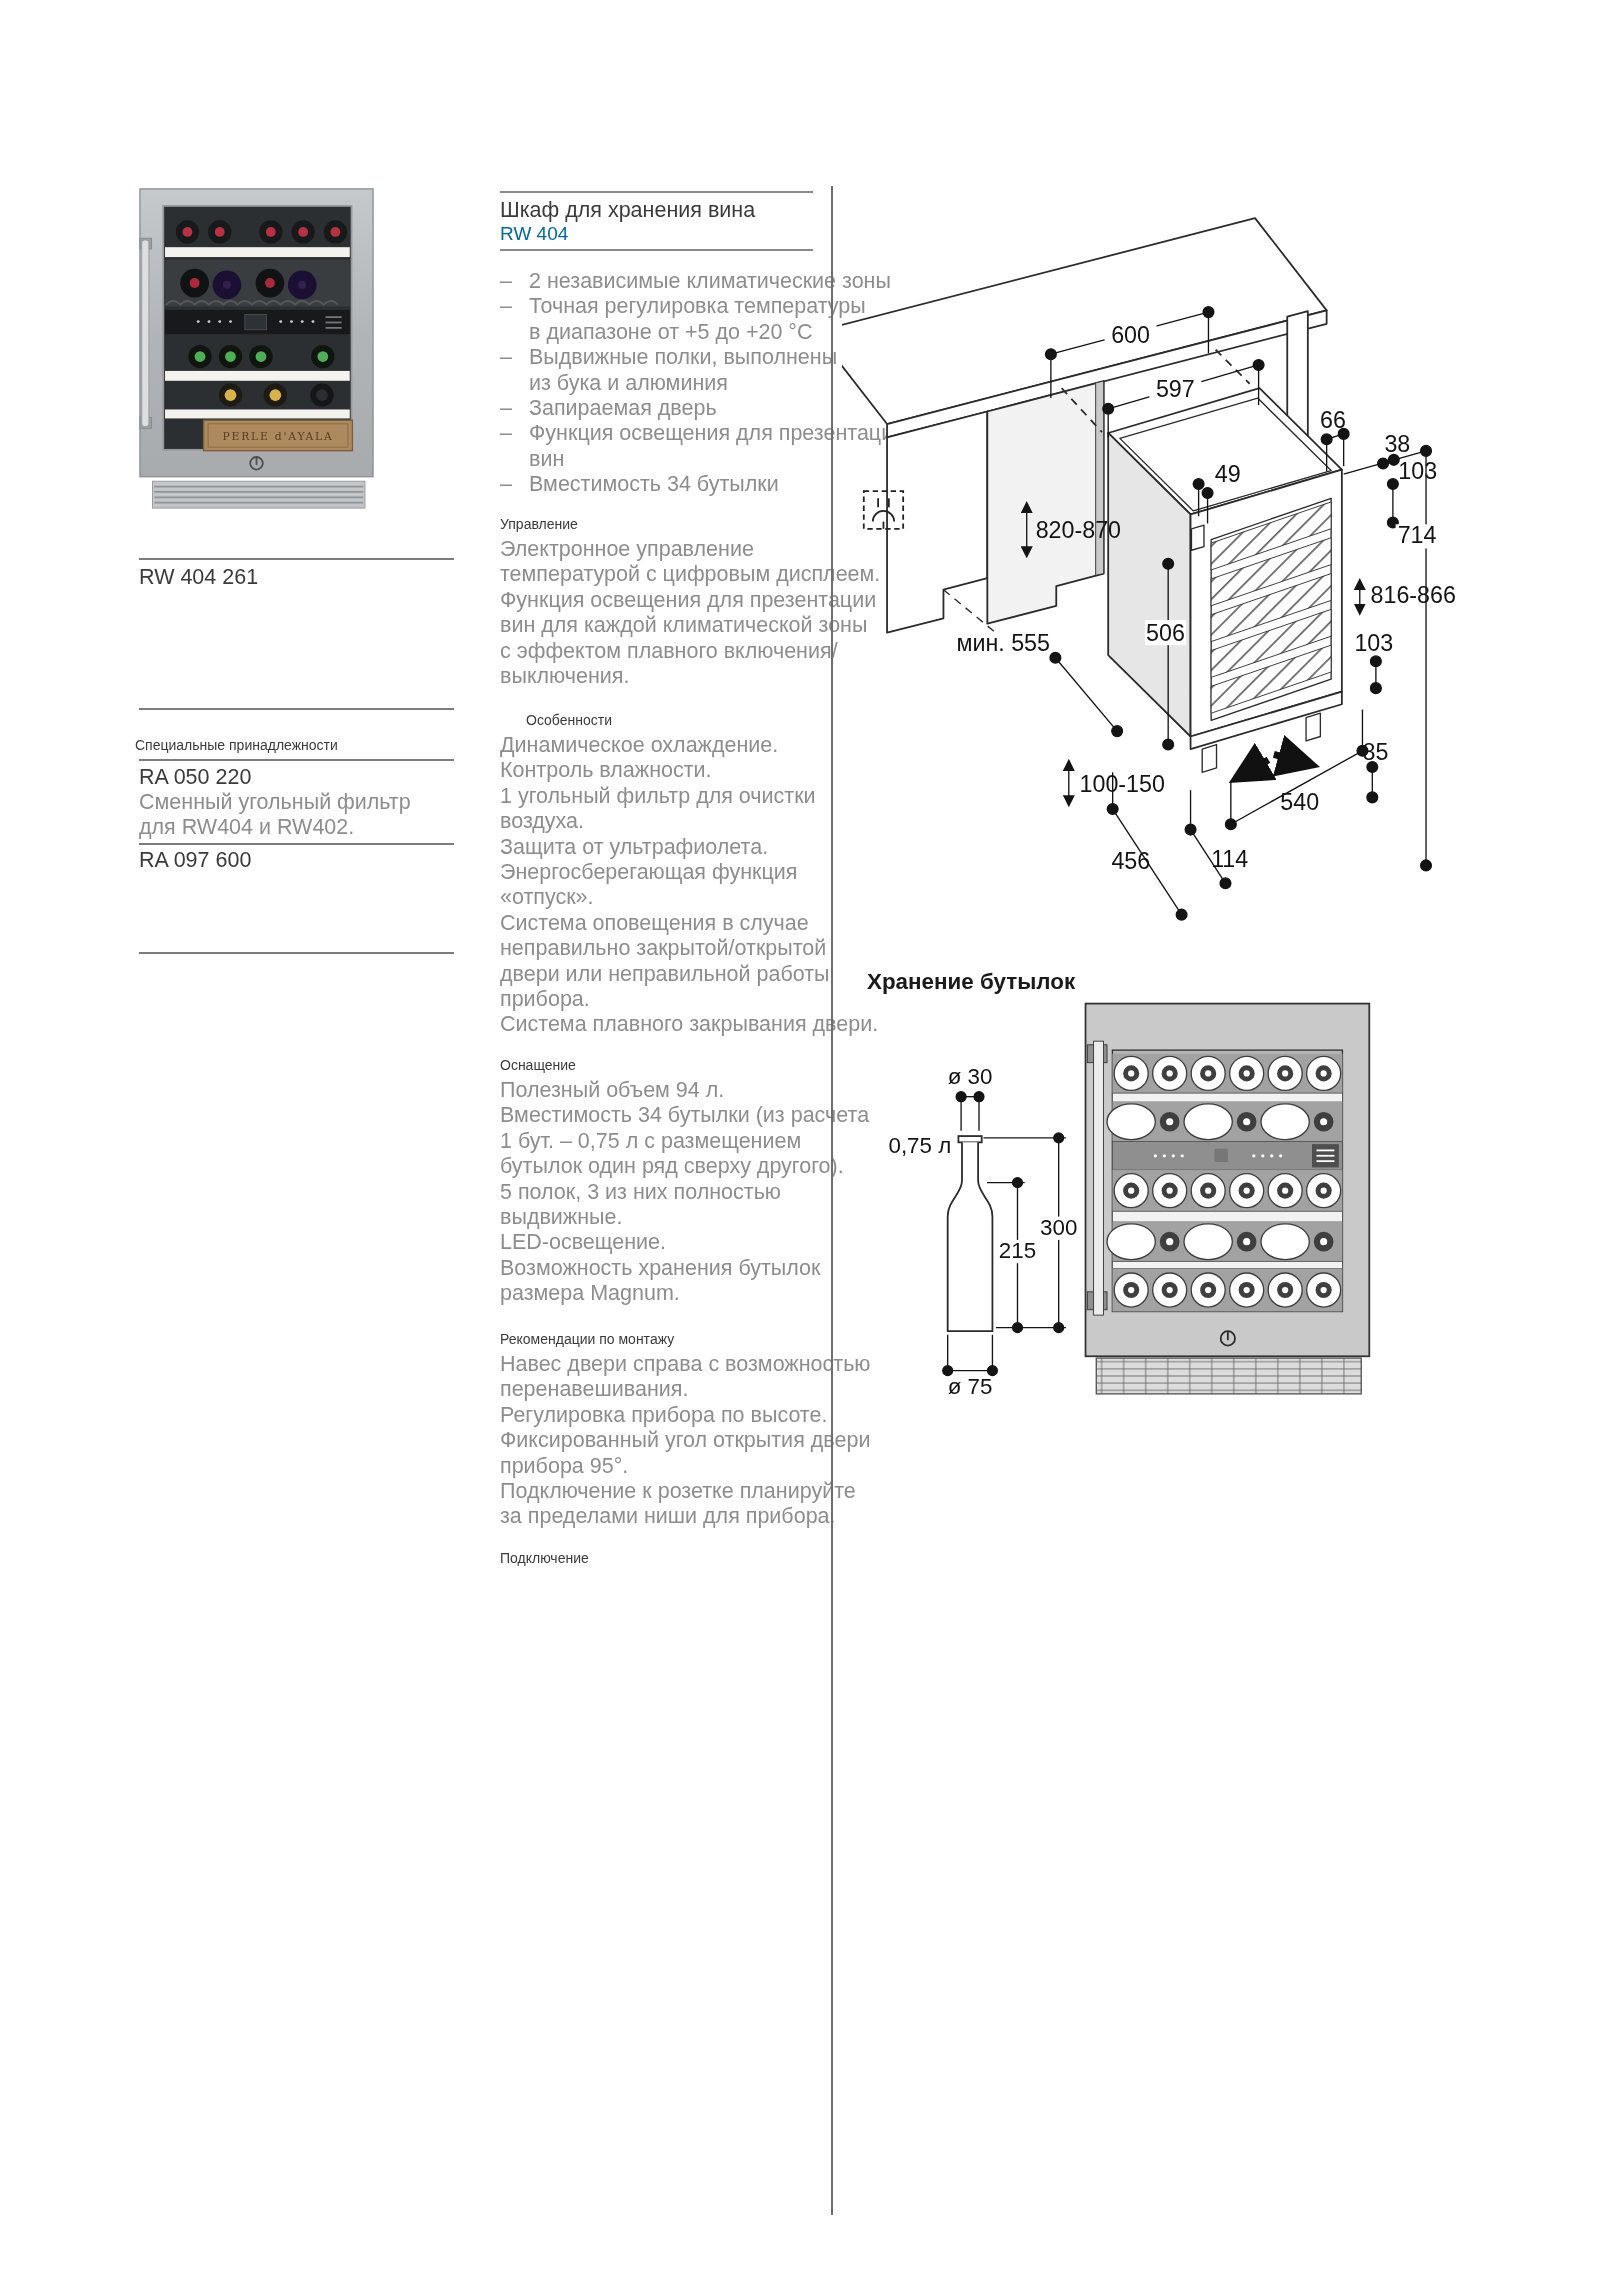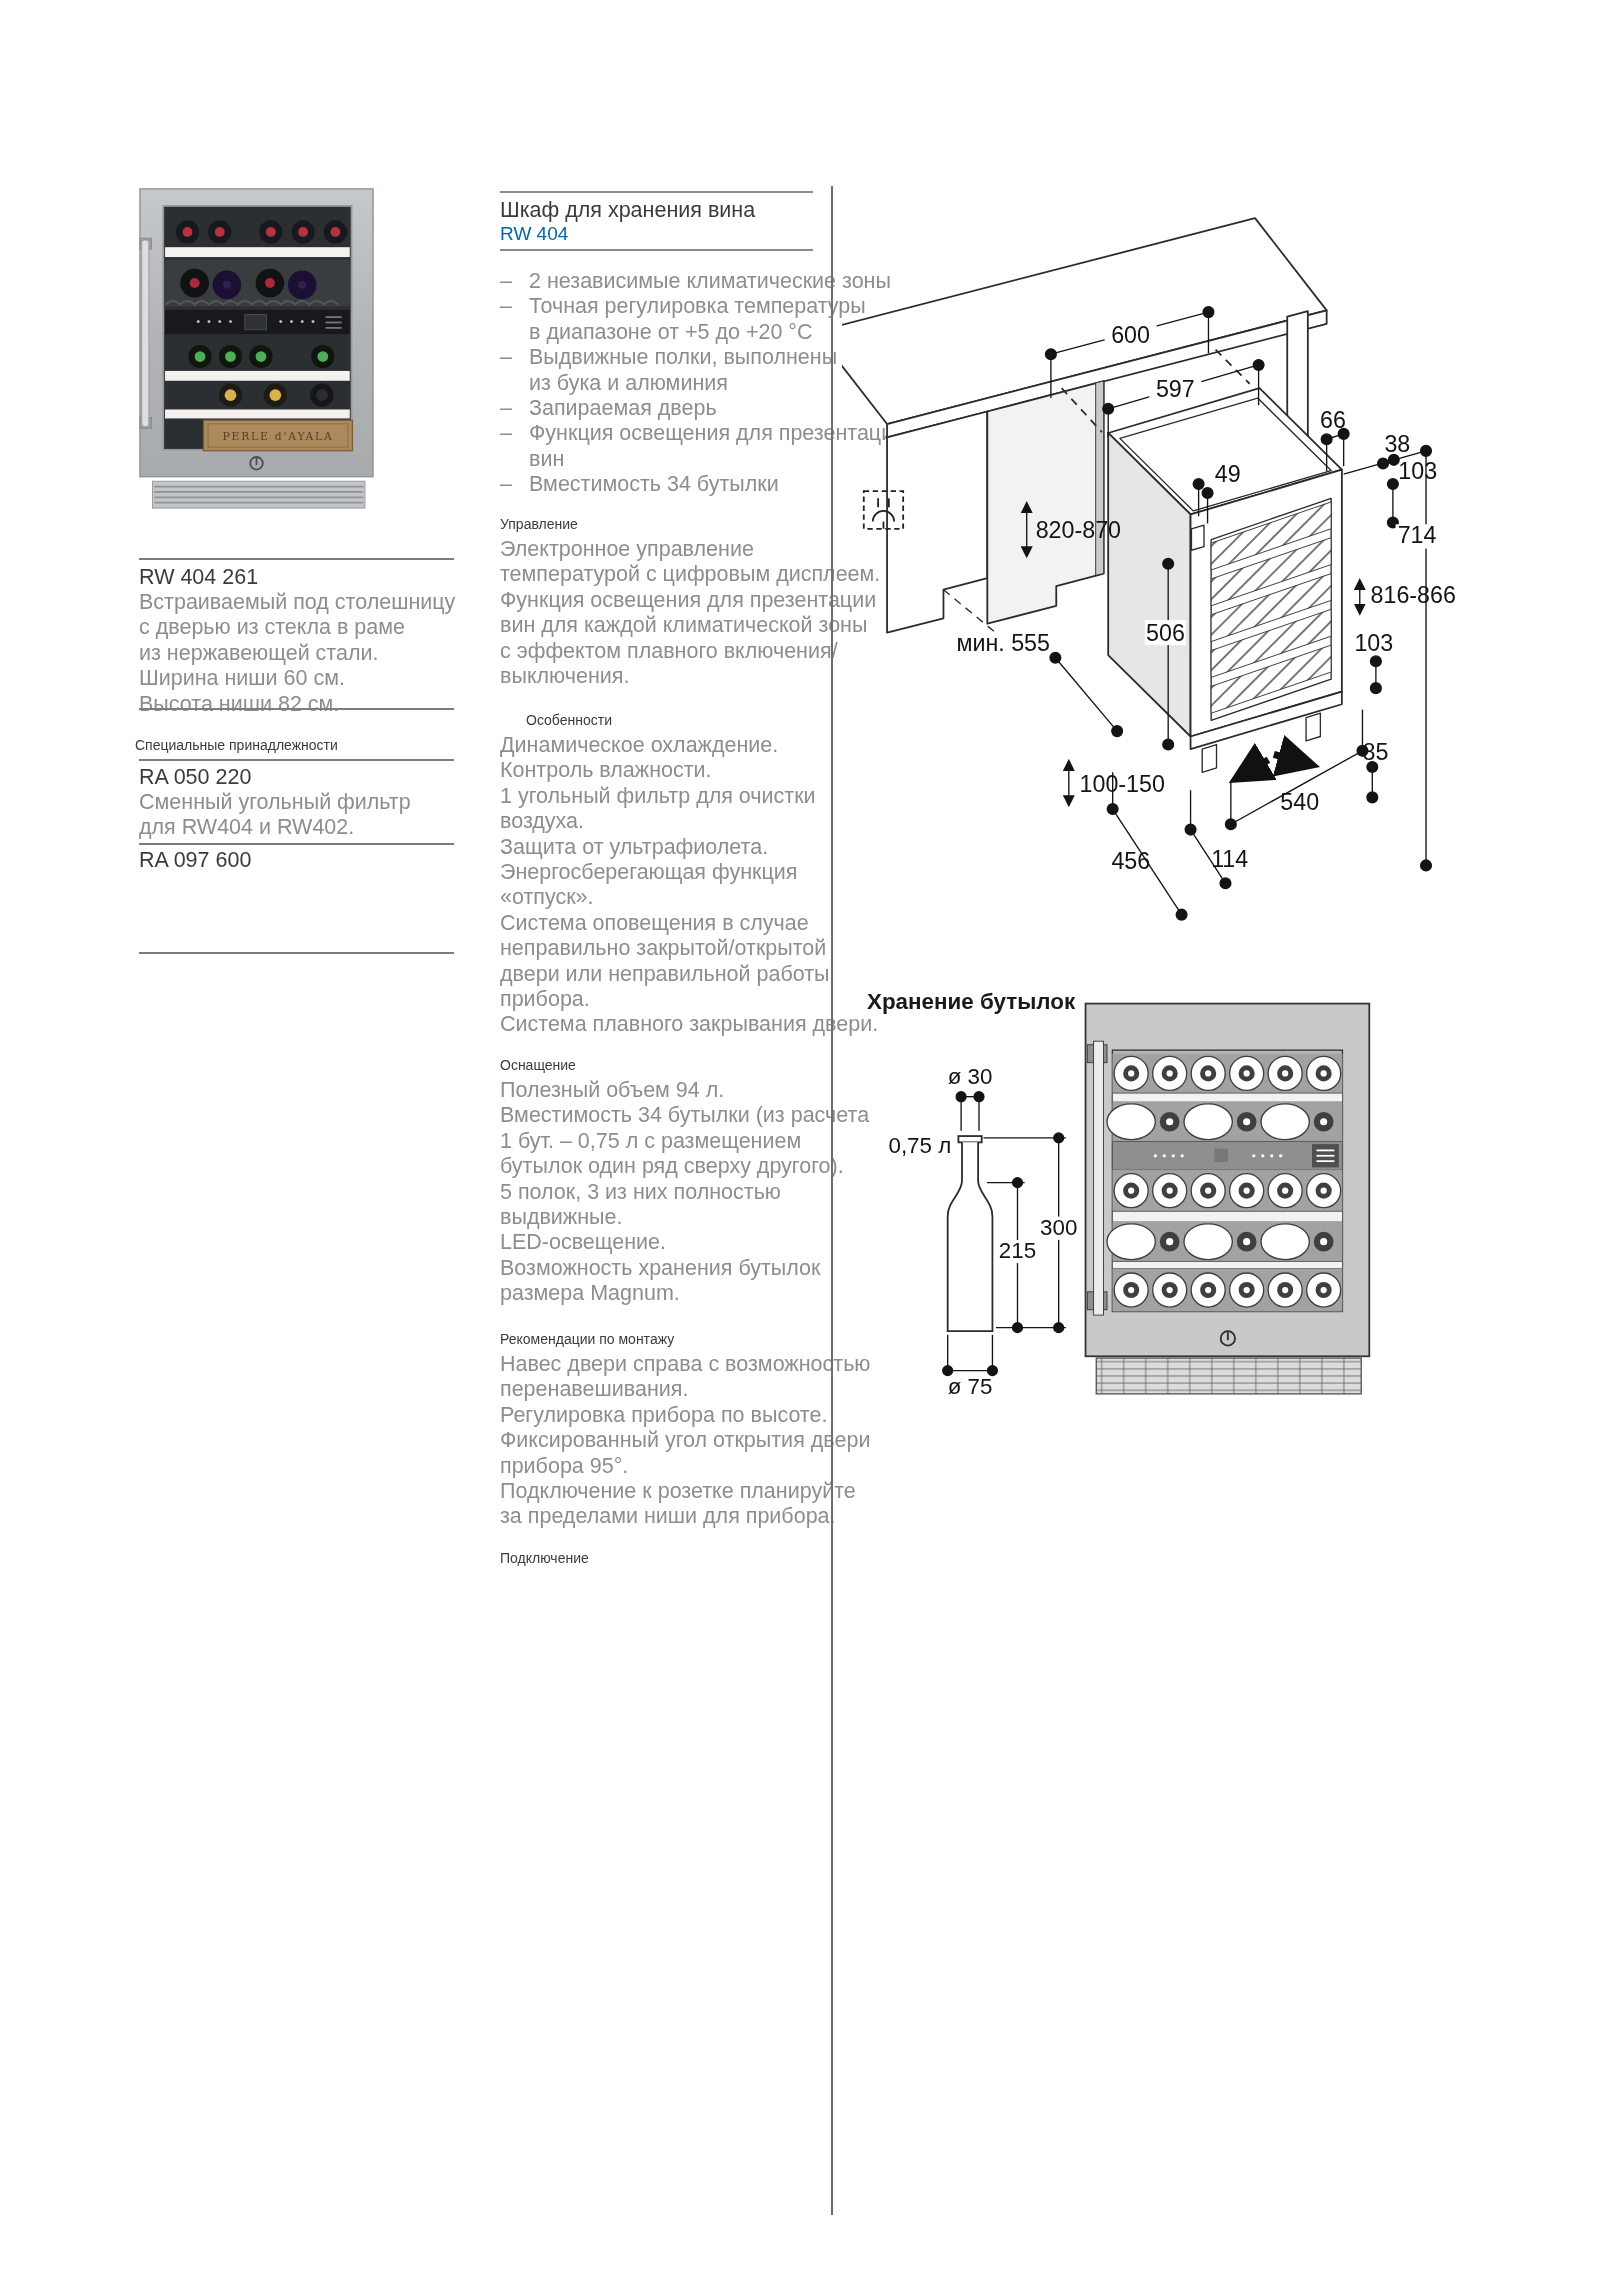--- a/index.html
+++ b/index.html
@@ -9,21 +9,21 @@
   .rule{position:absolute;height:1.8px;background:#7d7d7d;}
   .vdivider{position:absolute;width:1.8px;background:#6e6e6e;}
   .code{font-size:21.5px;color:#3b3b3b;line-height:25px;}
   .line{font-size:21.5px;color:#8d8d8d;line-height:25.4px;height:25.4px;white-space:nowrap;}
   .heading{font-size:14px;color:#3b3b3b;line-height:25px;white-space:nowrap;}
   .cat-title{font-size:21.5px;color:#3b3b3b;line-height:24px;}
   .model{font-size:19px;color:#0369a1;line-height:24px;}
   .feat{position:relative;padding-left:29px;font-size:21.5px;color:#8d8d8d;
         line-height:25.4px;height:25.4px;white-space:nowrap;}
   .feat .dash{position:absolute;left:0;top:0;color:#8d8d8d;}
-  .diagram-title{font-size:22.4px;font-weight:bold;color:#1a1a1a;white-space:nowrap;margin-top:20px;}
+  .diagram-title{font-size:22.4px;font-weight:bold;color:#1a1a1a;white-space:nowrap;}
   svg{display:block;}
   svg text{font-family:"Liberation Sans",sans-serif;fill:#141414;}
   .dim{font-size:26px;}
   .crate-text{font-family:"DejaVu Serif",serif;font-size:12px;letter-spacing:2px;fill:#553e22;}
 </style>
 </head>
 <body>
 
 <div class="page">
 
@@ -131,27 +131,20 @@
       <rect x="15" y="327" width="237" height="30" fill="#c3c6c9" stroke="#94979a"></rect>
       <line x1="17" y1="333" x2="250" y2="333" stroke="#8f9396" stroke-width="2"></line>
       <line x1="17" y1="339" x2="250" y2="339" stroke="#8f9396" stroke-width="2"></line>
       <line x1="17" y1="345" x2="250" y2="345" stroke="#8f9396" stroke-width="2"></line>
       <line x1="17" y1="351" x2="250" y2="351" stroke="#8f9396" stroke-width="2"></line>
     </g>
   </svg>
 
   <div class="rule" style="left:139px;top:558px;width:315px;"></div>
   <div class="abs code" style="left:139px;top:565px;">RW 404 261</div>
-  <div class="abs" style="left:139px;top:590px;">
-      <div class="line">Встраиваемый под столешницу</div>
-      <div class="line">с дверью из стекла в раме</div>
-      <div class="line">из нержавеющей стали.</div>
-      <div class="line">Ширина ниши 60 см.</div>
-      <div class="line">Высота ниши 82 см.</div>
-    </div>
   <div class="rule" style="left:139px;top:708px;width:315px;"></div>
 
   <div class="abs heading" style="left:135px;top:733px;">Специальные принадлежности</div>
   <div class="rule" style="left:139px;top:759px;width:315px;"></div>
   <div class="abs code" style="left:139px;top:765px;">RA 050 220</div>
   <div class="abs" style="left:139px;top:790px;">
       <div class="line">Сменный угольный фильтр</div>
       <div class="line">для RW404 и RW402.</div>
     </div>
   <div class="rule" style="left:139px;top:843px;width:315px;"></div>

